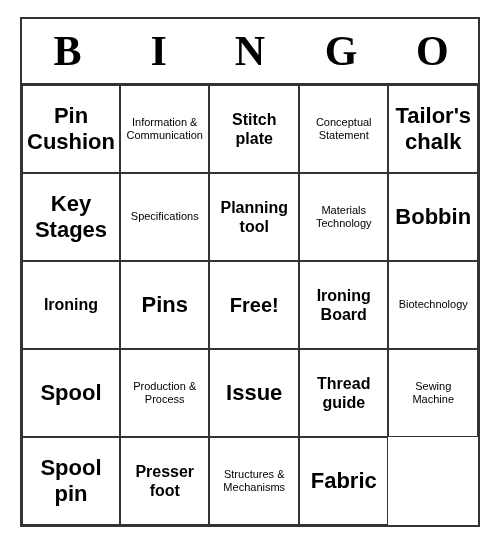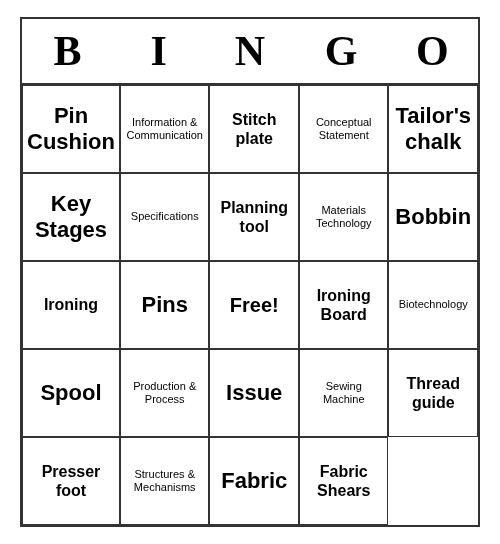--- a/index.html
+++ b/index.html
@@ -121,32 +121,32 @@
       </div>
       <div class="bingo-cell large-text">
         <span class="cell-text">Spool</span>
       </div>
       <div class="bingo-cell small-text">
         <span class="cell-text">Production &amp; Process</span>
       </div>
       <div class="bingo-cell large-text">
         <span class="cell-text">Issue</span>
       </div>
+      <div class="bingo-cell medium-text">
+        <span class="cell-text">Thread guide</span>
+      </div>
       <div class="bingo-cell small-text">
         <span class="cell-text">Sewing Machine</span>
       </div>
-      <div class="bingo-cell medium-text">
-        <span class="cell-text">Thread guide</span>
+      <div class="bingo-cell large-text">
+        <span class="cell-text">Spool pin</span>
       </div>
       <div class="bingo-cell medium-text">
         <span class="cell-text">Presser foot</span>
       </div>
       <div class="bingo-cell small-text">
         <span class="cell-text">Structures &amp; Mechanisms</span>
       </div>
       <div class="bingo-cell large-text">
         <span class="cell-text">Fabric</span>
       </div>
-      <div class="bingo-cell medium-text">
-        <span class="cell-text">Fabric Shears</span>
-      </div>
     </div>
 </div>
 
 </body></html>

